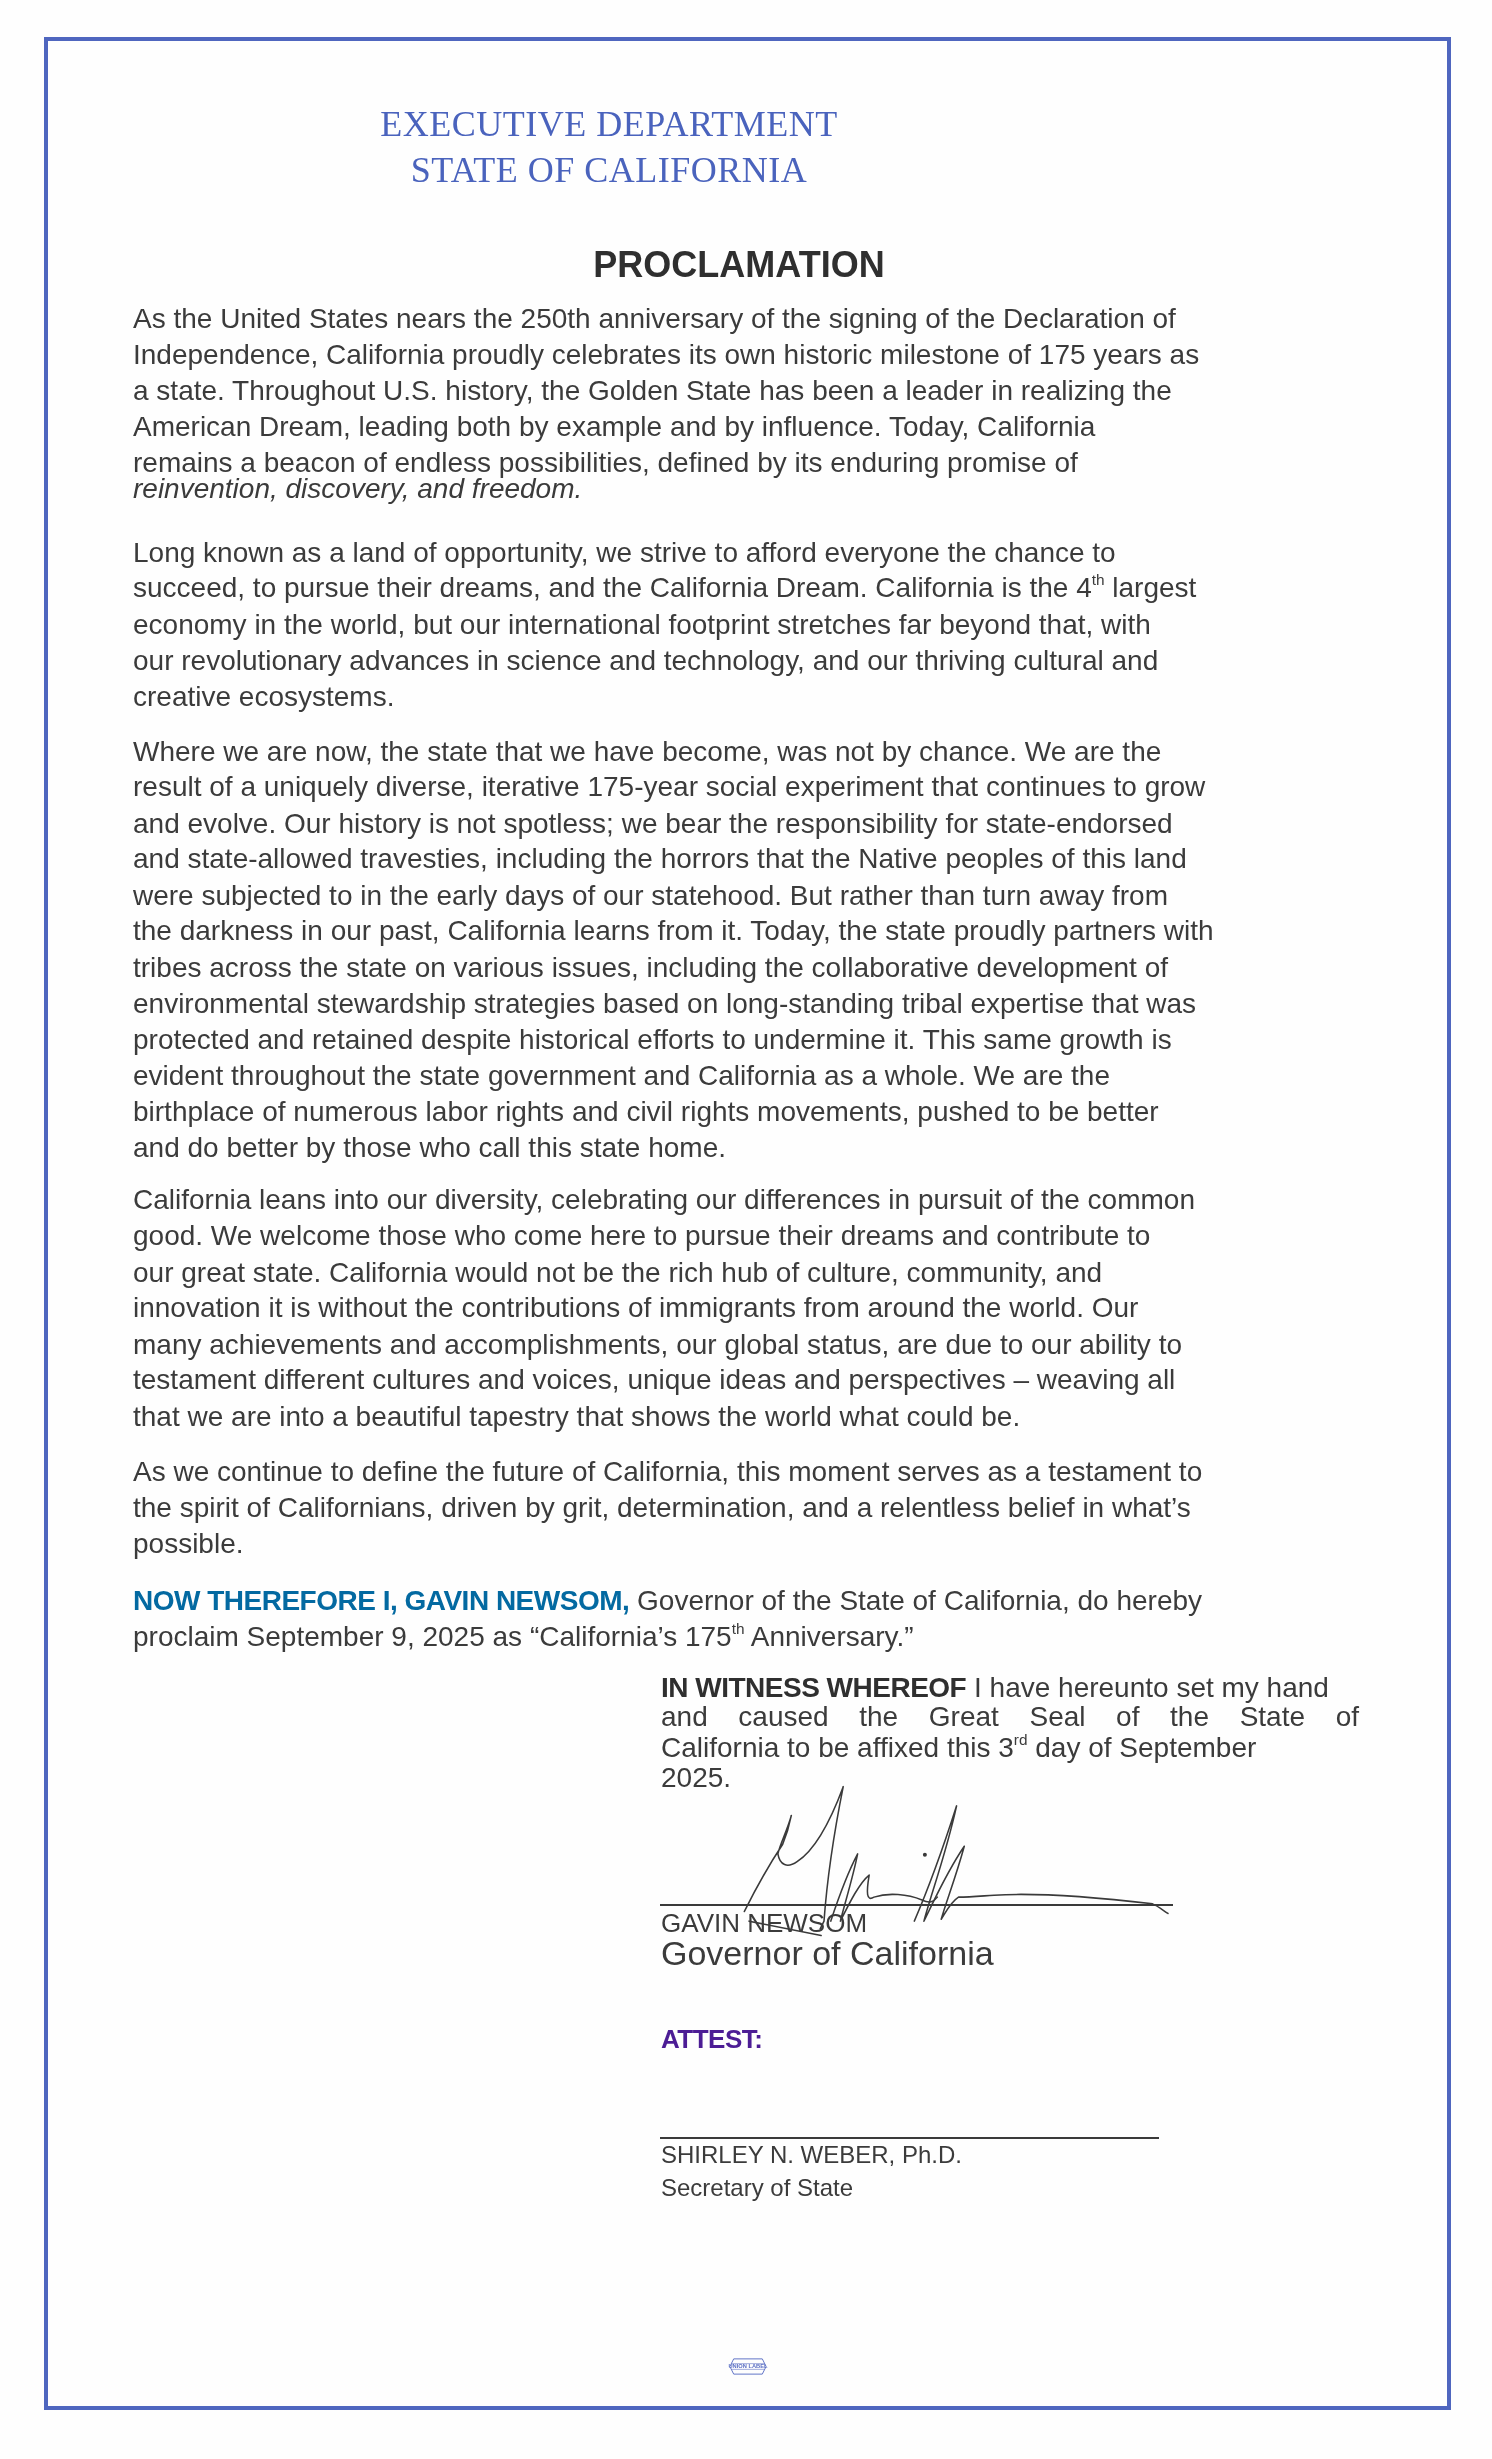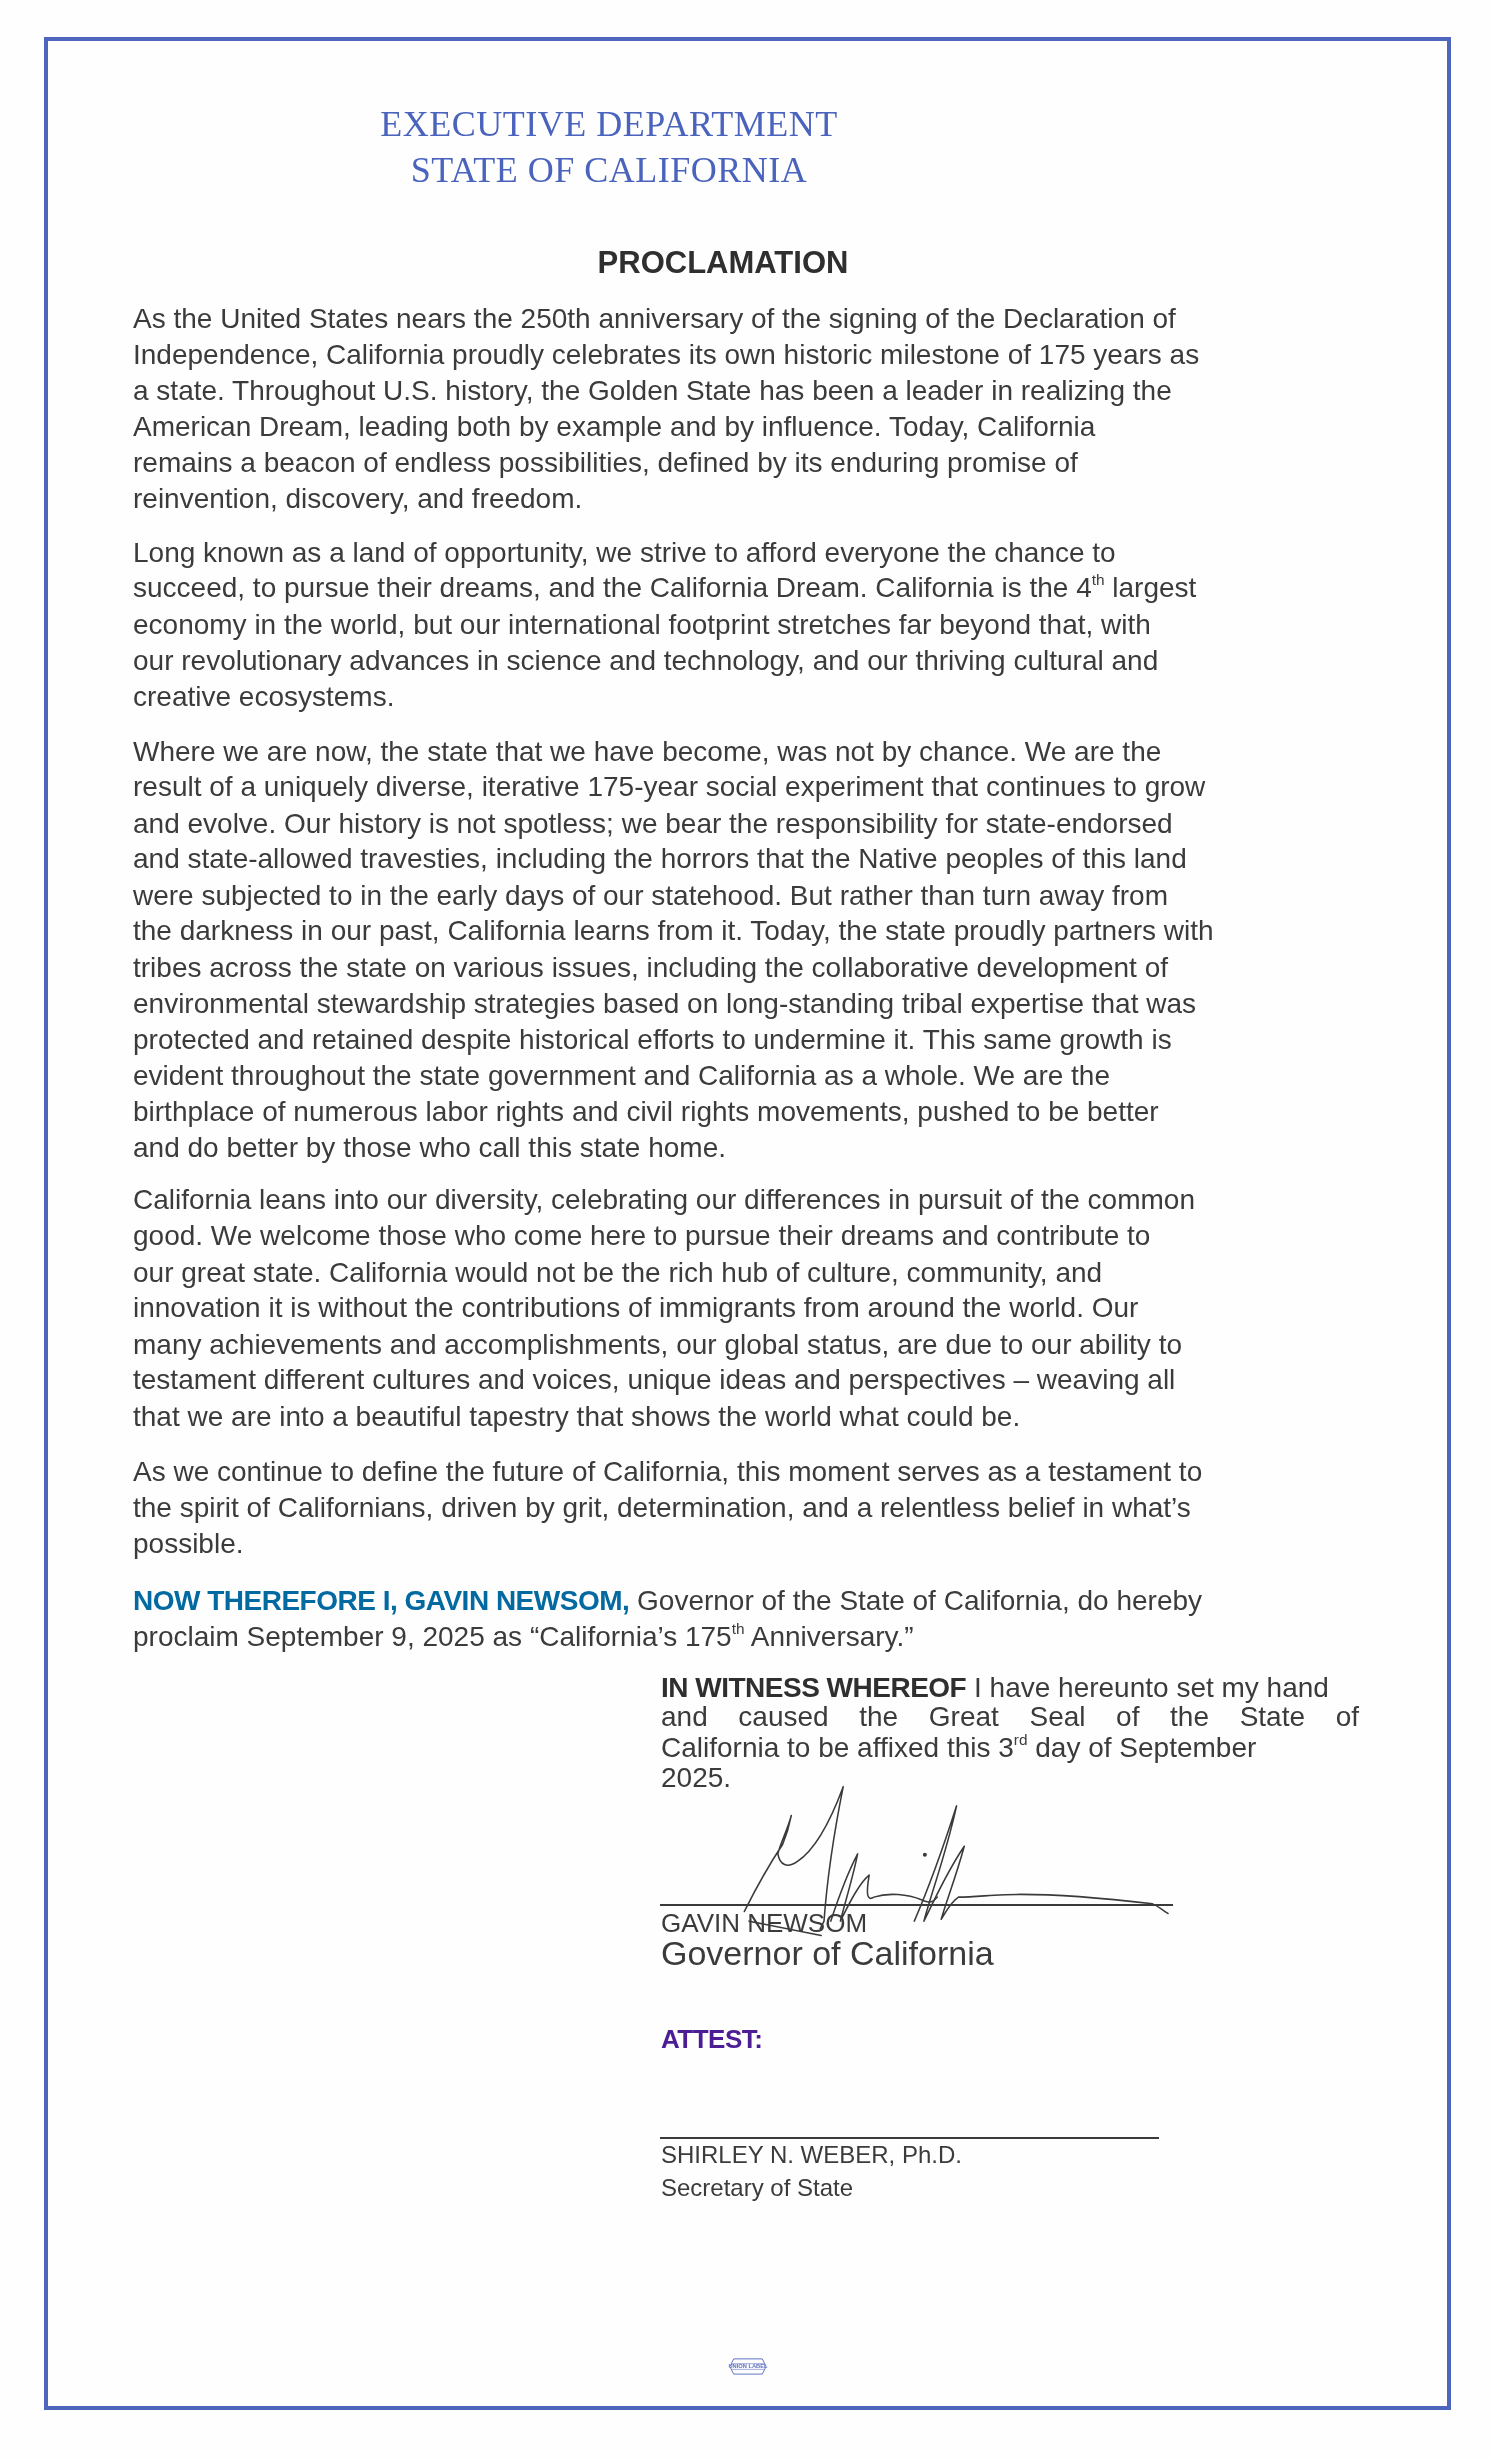--- a/index.html
+++ b/index.html
@@ -1,19 +1,19 @@
 <!DOCTYPE html>
 <html><head>
 <meta charset="utf-8">
 <style>
   html, body { margin:0; padding:0; }
   body { width:1493px; height:2459px; background:#fefefe; position:relative; overflow:hidden; }
   .frame { position:absolute; left:44px; top:37px; width:1399px; height:2365px; border:4.8px solid #4f66bf; box-sizing:content-box; }
   .hd { position:absolute; left:0; width:1218px; text-align:center; font-family:"Liberation Serif", "DejaVu Serif", serif; color:#4a63bd; font-size:36px; letter-spacing:0.5px; line-height:1; }
-  .title { position:absolute; left:0; width:1446px; text-align:center; font-family:"Liberation Sans", sans-serif; font-weight:bold; color:#2f2f2f; font-size:31px; line-height:1; }
+  .title { position:absolute; left:16px; width:1446px; text-align:center; font-family:"Liberation Sans", sans-serif; font-weight:bold; color:#2f2f2f; font-size:36px; line-height:1; }
   .ln { position:absolute; left:133px; font-family:"Liberation Sans", sans-serif; font-size:28px; color:#3b3b3b; white-space:nowrap; line-height:1; }
   .ln b { font-weight:bold; color:#0369a1; letter-spacing:-0.5px; }
   sup { font-size:15.4px; vertical-align:top; position:relative; top:-1.9px; line-height:1; }
   .wl { position:absolute; left:661px; width:698px; font-family:"Liberation Sans", sans-serif; font-size:28px; color:#3b3b3b; white-space:nowrap; line-height:1; }
   .wl.just { text-align:justify; text-align-last:justify; }
   .wl b { font-weight:bold; color:#2f2f2f; letter-spacing:-0.5px; }
   .sigline { position:absolute; left:660px; height:1.9px; background:#3a3a3a; }
   .sm { position:absolute; left:661px; font-family:"Liberation Sans", sans-serif; color:#3b3b3b; white-space:nowrap; line-height:1; }
   .attest { position:absolute; left:661px; font-family:"Liberation Sans", sans-serif; font-weight:bold; font-size:26px; color:#4c1d95; line-height:1; letter-spacing:-0.5px; }
   .sig { position:absolute; left:653px; top:1777px; width:538px; height:173px; }
@@ -29,21 +29,21 @@
 <div class="hd" style="top:152px;">STATE OF CALIFORNIA</div>
 
 <div class="title" style="top:247px;">PROCLAMATION</div>
 
 <div>
   <div class="ln" style="top:305px;">As the United States nears the 250th anniversary of the signing of the Declaration of</div>
   <div class="ln" style="top:341px;">Independence, California proudly celebrates its own historic milestone of 175 years as</div>
   <div class="ln" style="top:377px;">a state. Throughout U.S. history, the Golden State has been a leader in realizing the</div>
   <div class="ln" style="top:413px;">American Dream, leading both by example and by influence. Today, California</div>
   <div class="ln" style="top:449px;">remains a beacon of endless possibilities, defined by its enduring promise of</div>
-  <div class="ln" style="top:485px;">reinvention, discovery, and freedom.</div>
+  <div class="ln" style="top:475px;font-style:italic;">reinvention, discovery, and freedom.</div>
 </div>
 
 <div>
   <div class="ln" style="top:539px;">Long known as a land of opportunity, we strive to afford everyone the chance to</div>
   <div class="ln" style="top:574px;"><span>succeed, to pursue their dreams, and the California Dream. California is the 4</span><sup>th</sup><span> largest</span></div>
   <div class="ln" style="top:611px;">economy in the world, but our international footprint stretches far beyond that, with</div>
   <div class="ln" style="top:647px;">our revolutionary advances in science and technology, and our thriving cultural and</div>
   <div class="ln" style="top:683px;">creative ecosystems.</div>
 </div>
 

